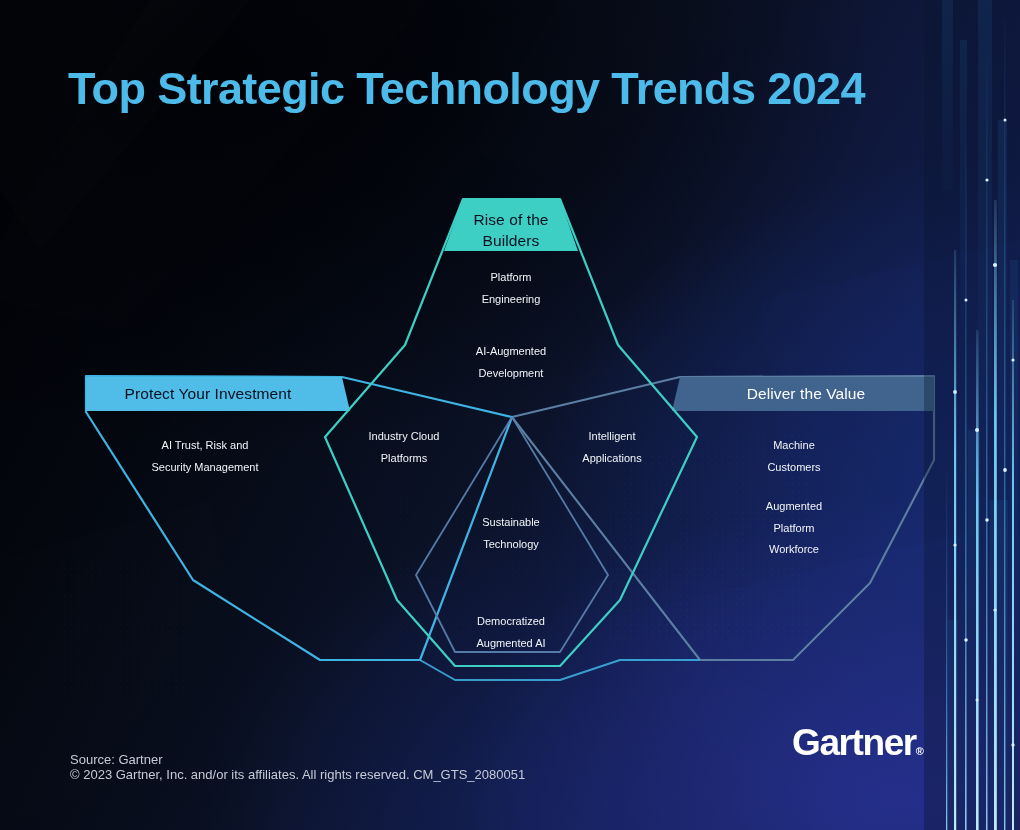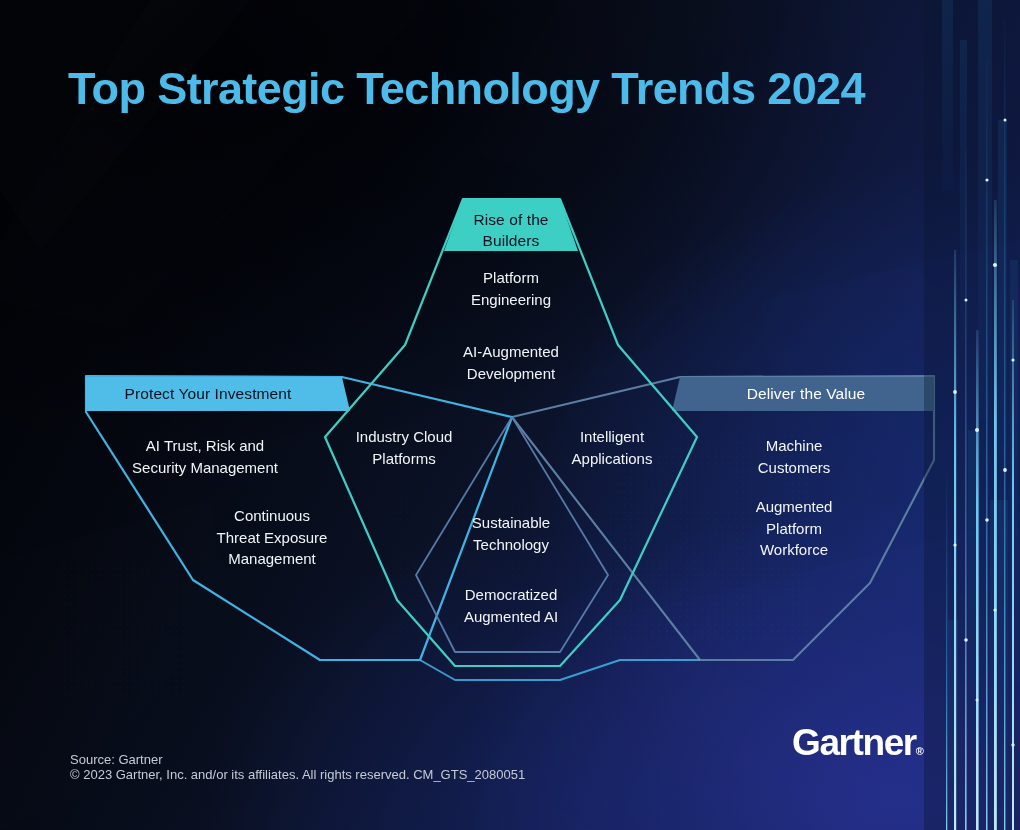--- a/index.html
+++ b/index.html
@@ -80,32 +80,32 @@
   }
   .banner-right {
     left: 694px; top: 385px; width: 224px;
     color: #ffffff;
   }
 
   
   .trend {
     position: absolute;
     color: #f2f5f8;
-    font-size: 15px;
+    font-size: 11px;
     line-height: 21.5px;
     text-align: center;
     font-weight: 400;
   }
 
   .t-platform          { left: 422px; top: 267px; width: 178px; }
   .t-aiaug             { left: 416px; top: 341px; width: 190px; }
   .t-industry          { left: 314px; top: 426px; width: 180px; }
   .t-intelligent       { left: 524px; top: 426px; width: 176px; }
   .t-sustainable       { left: 422px; top: 512px; width: 178px; }
-  .t-democratized      { left: 418px; top: 584px; width: 186px; }
+  .t-democratized      { left: 418px; top: 611px; width: 186px; }
   .t-aitrust           { left:  98px; top: 435px; width: 214px; }
   .t-continuous        { left: 182px; top: 505px; width: 180px; }
   .t-machine           { left: 706px; top: 435px; width: 176px; }
   .t-augmented         { left: 706px; top: 496px; width: 176px; }
 
   
   .footer {
     position: absolute;
     left: 70px;
     top: 752px;
@@ -223,25 +223,20 @@
   <div class="trend t-democratized">
     <div>Democratized</div>
     <div>Augmented AI</div>
   </div>
 
   <div class="trend t-aitrust">
     <div>AI Trust, Risk and</div>
     <div>Security Management</div>
   </div>
 
-  <div class="trend t-continuous">
-    <div>Continuous</div>
-    <div>Threat Exposure</div>
-    <div>Management</div>
-  </div>
 
   <div class="trend t-machine">
     <div>Machine</div>
     <div>Customers</div>
   </div>
 
   <div class="trend t-augmented">
     <div>Augmented</div>
     <div>Platform</div>
     <div>Workforce</div>

